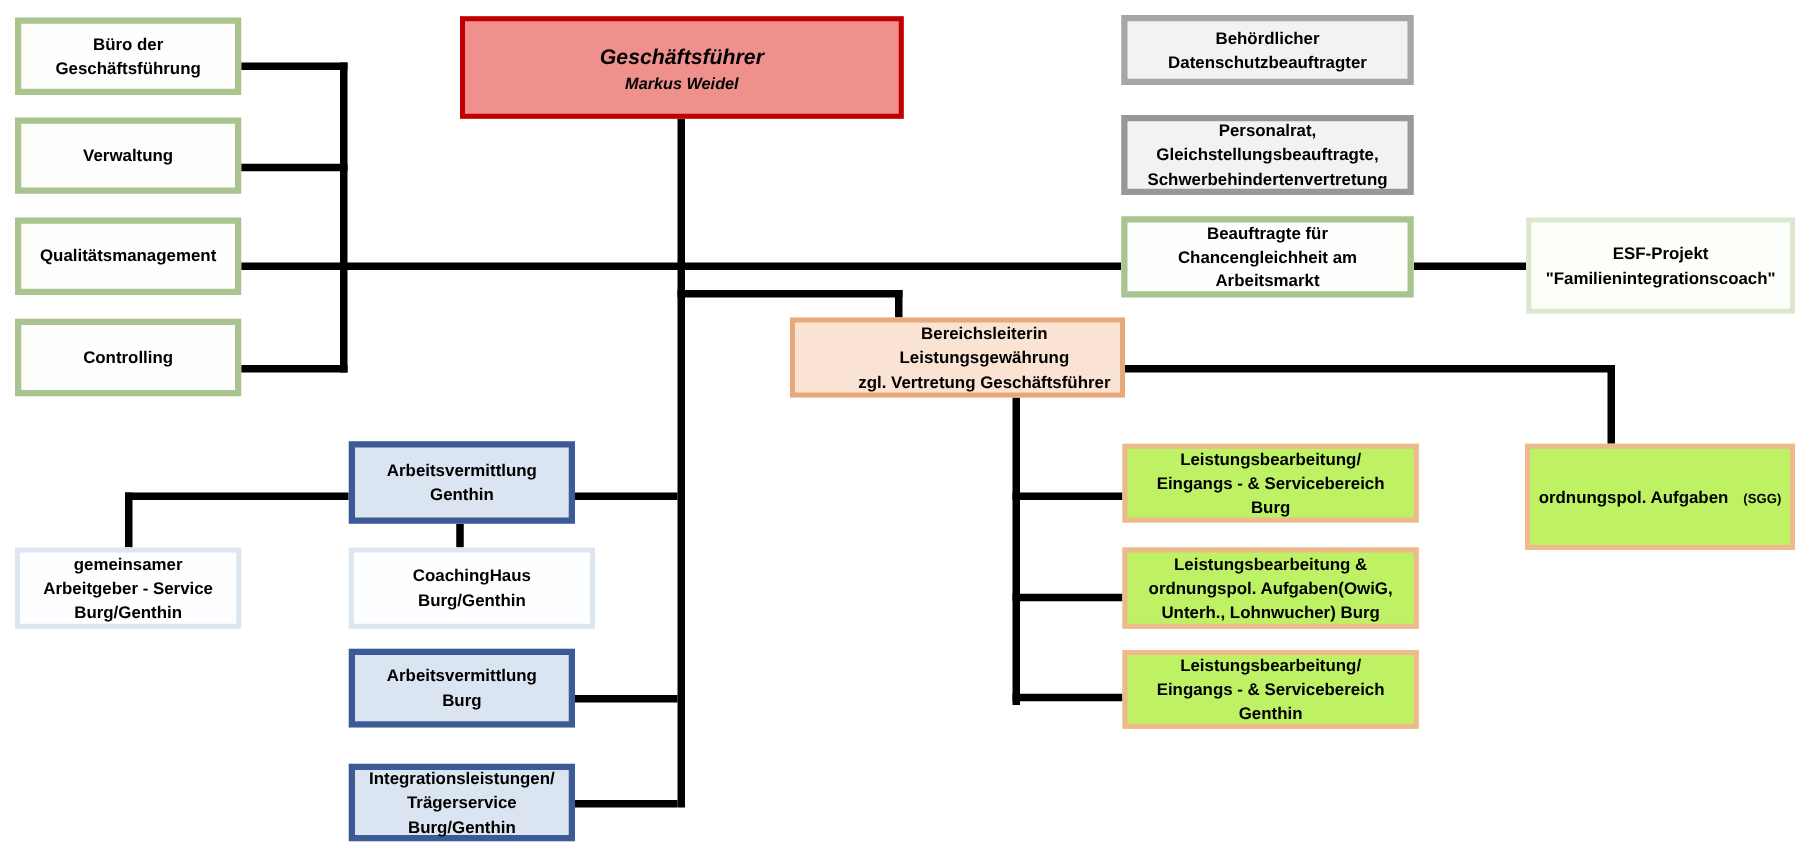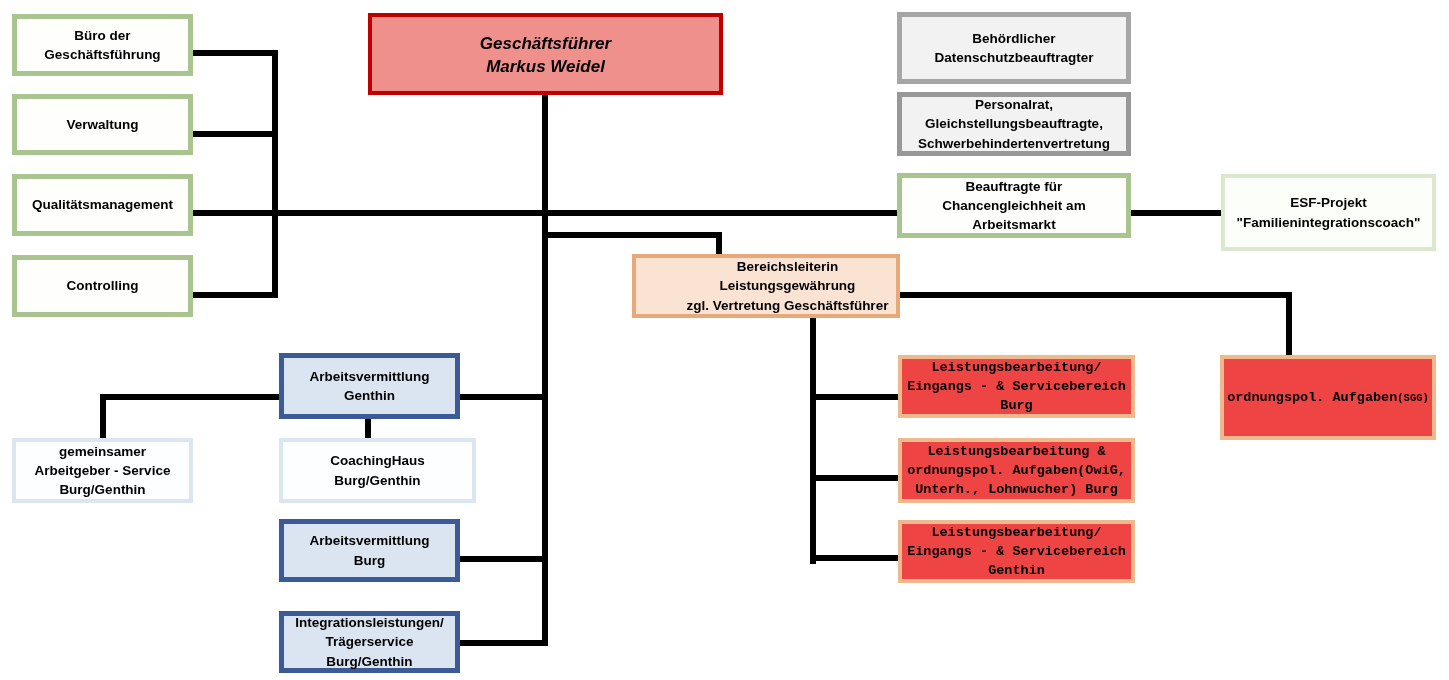--- a/index.html
+++ b/index.html
@@ -29,31 +29,31 @@
     line-height: 1.42;
     white-space: pre-line;
     z-index: 2;
   }
   .green      { border: 5px solid #a9c48f; background: #fefefc; }
   .red        { border: 4px solid #c00000; background: #f0908d; }
   .gray       { border: 5px solid #a6a6a6; background: #f2f2f2; }
   .gray2      { border: 5px solid #989898; background: #f2f2f2; }
   .esf        { border: 4px solid #dbe7ce; background: #fcfef9; }
   .orangefill { border: 4px solid #e8a97a; background: #fbe3d3; padding-left: 43px; }
-  .orange     { border: 4px solid #edb98d; background: #ef4444; font-family: Liberation Mono, monospace; }
+  .orange     { border: 4px solid #edb98d; background: #bef264; }
   .blue       { border: 5px solid #3c5a96; background: #dbe5f1; }
   .lightblue  { border: 4px solid #dce6f1; background: #fdfeff; }
   .line {
     position: absolute;
     background: #000000;
     z-index: 1;
   }
   .gf-title { display: block; font-size: 17px; line-height: 1.5; }
-  .gf-name  { display: block; font-size: 17px; line-height: 1.2; }
-  .suffix-small { font-size: 10.5px; }
+  .gf-name  { display: block; font-size: 13px; line-height: 1.2; }
+  .suffix-small { font-size: 10.5px; padding-left: 12px; }
 </style>
 </head>
 <body>
 
 <div id="stage">
 
   <div class="line" style="left:190px; top:50px;  width:88px;  height:6px;"></div>
   <div class="line" style="left:190px; top:131px; width:88px;  height:6px;"></div>
   <div class="line" style="left:190px; top:210px; width:707px; height:6px;"></div>
   <div class="line" style="left:190px; top:292px; width:88px;  height:6px;"></div>
@@ -87,21 +87,21 @@
   </div>
   <div class="node green" style="left:12px; top:255px; width:181px; height:62px;">
     <span>Controlling</span>
   </div>
 
   <div class="node red" style="left:368px; top:13px; width:355px; height:82px;font-style:italic;">
     <span class="gf-title">Geschäftsführer</span>
     <span class="gf-name">Markus Weidel</span>
   </div>
 
-  <div class="node gray" style="left:897px; top:12px; width:234px; height:72px;">
+  <div class="node gray" style="left:897px; top:12px; width:234px; height:56px;">
     <span>Behördlicher
 Datenschutzbeauftragter</span>
   </div>
   <div class="node gray2" style="left:897px; top:92px; width:234px; height:64px;">
     <span>Personalrat,
 Gleichstellungsbeauftragte,
 Schwerbehindertenvertretung</span>
   </div>
   <div class="node green" style="left:897px; top:173px; width:234px; height:65px;">
     <span>Beauftragte für

